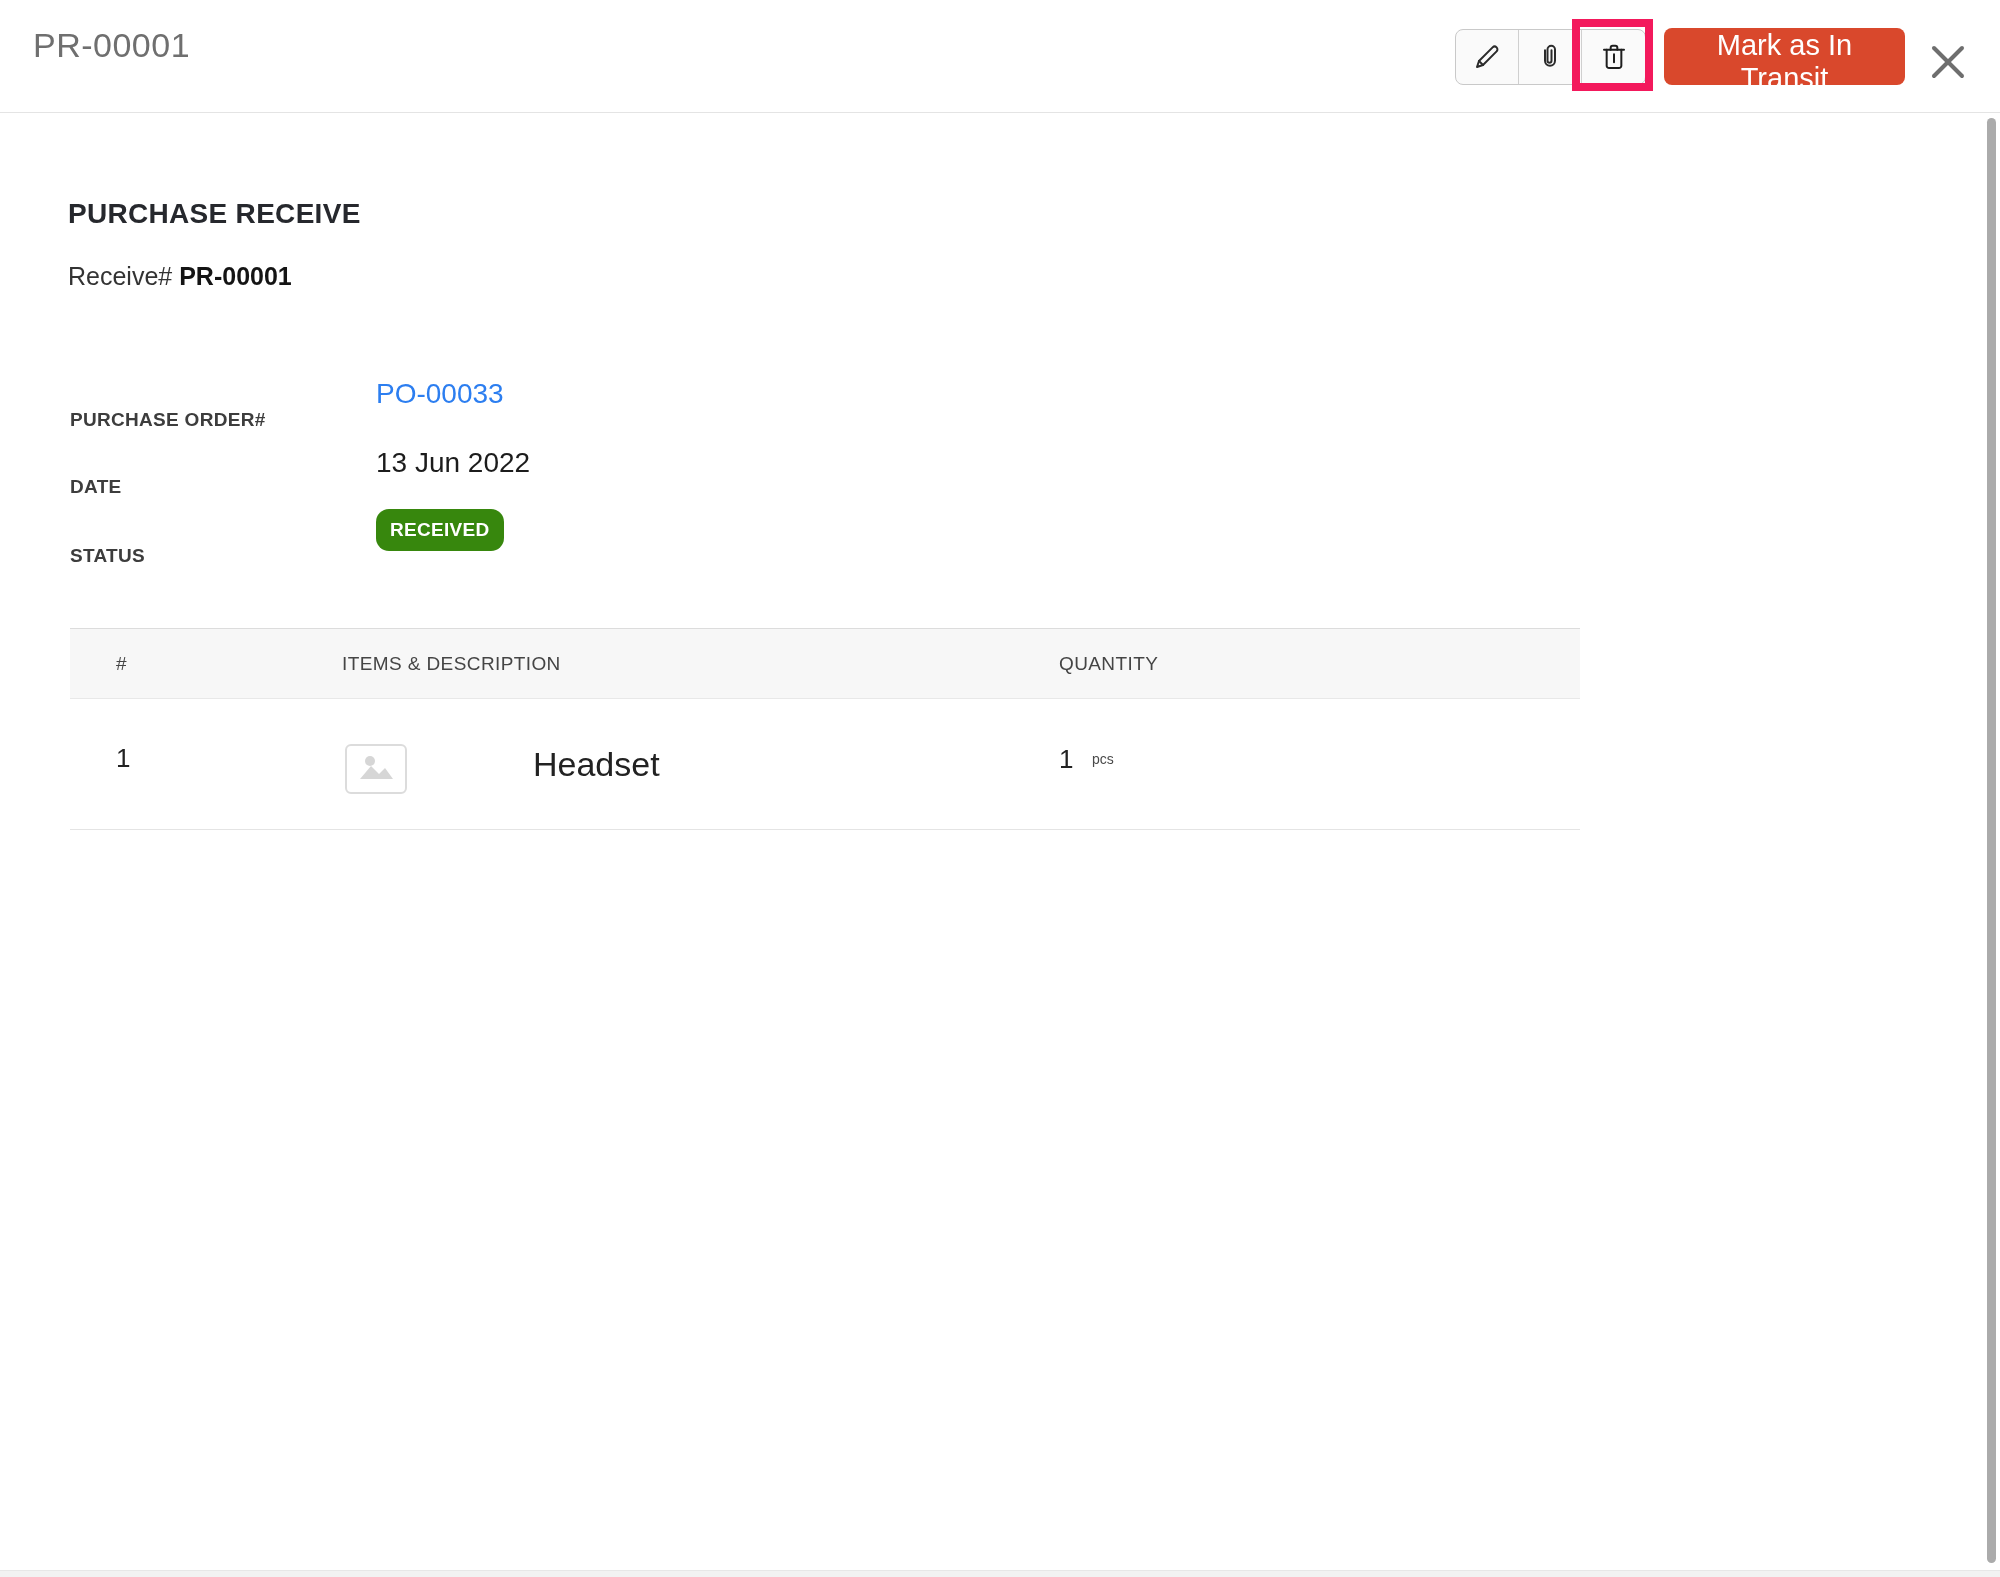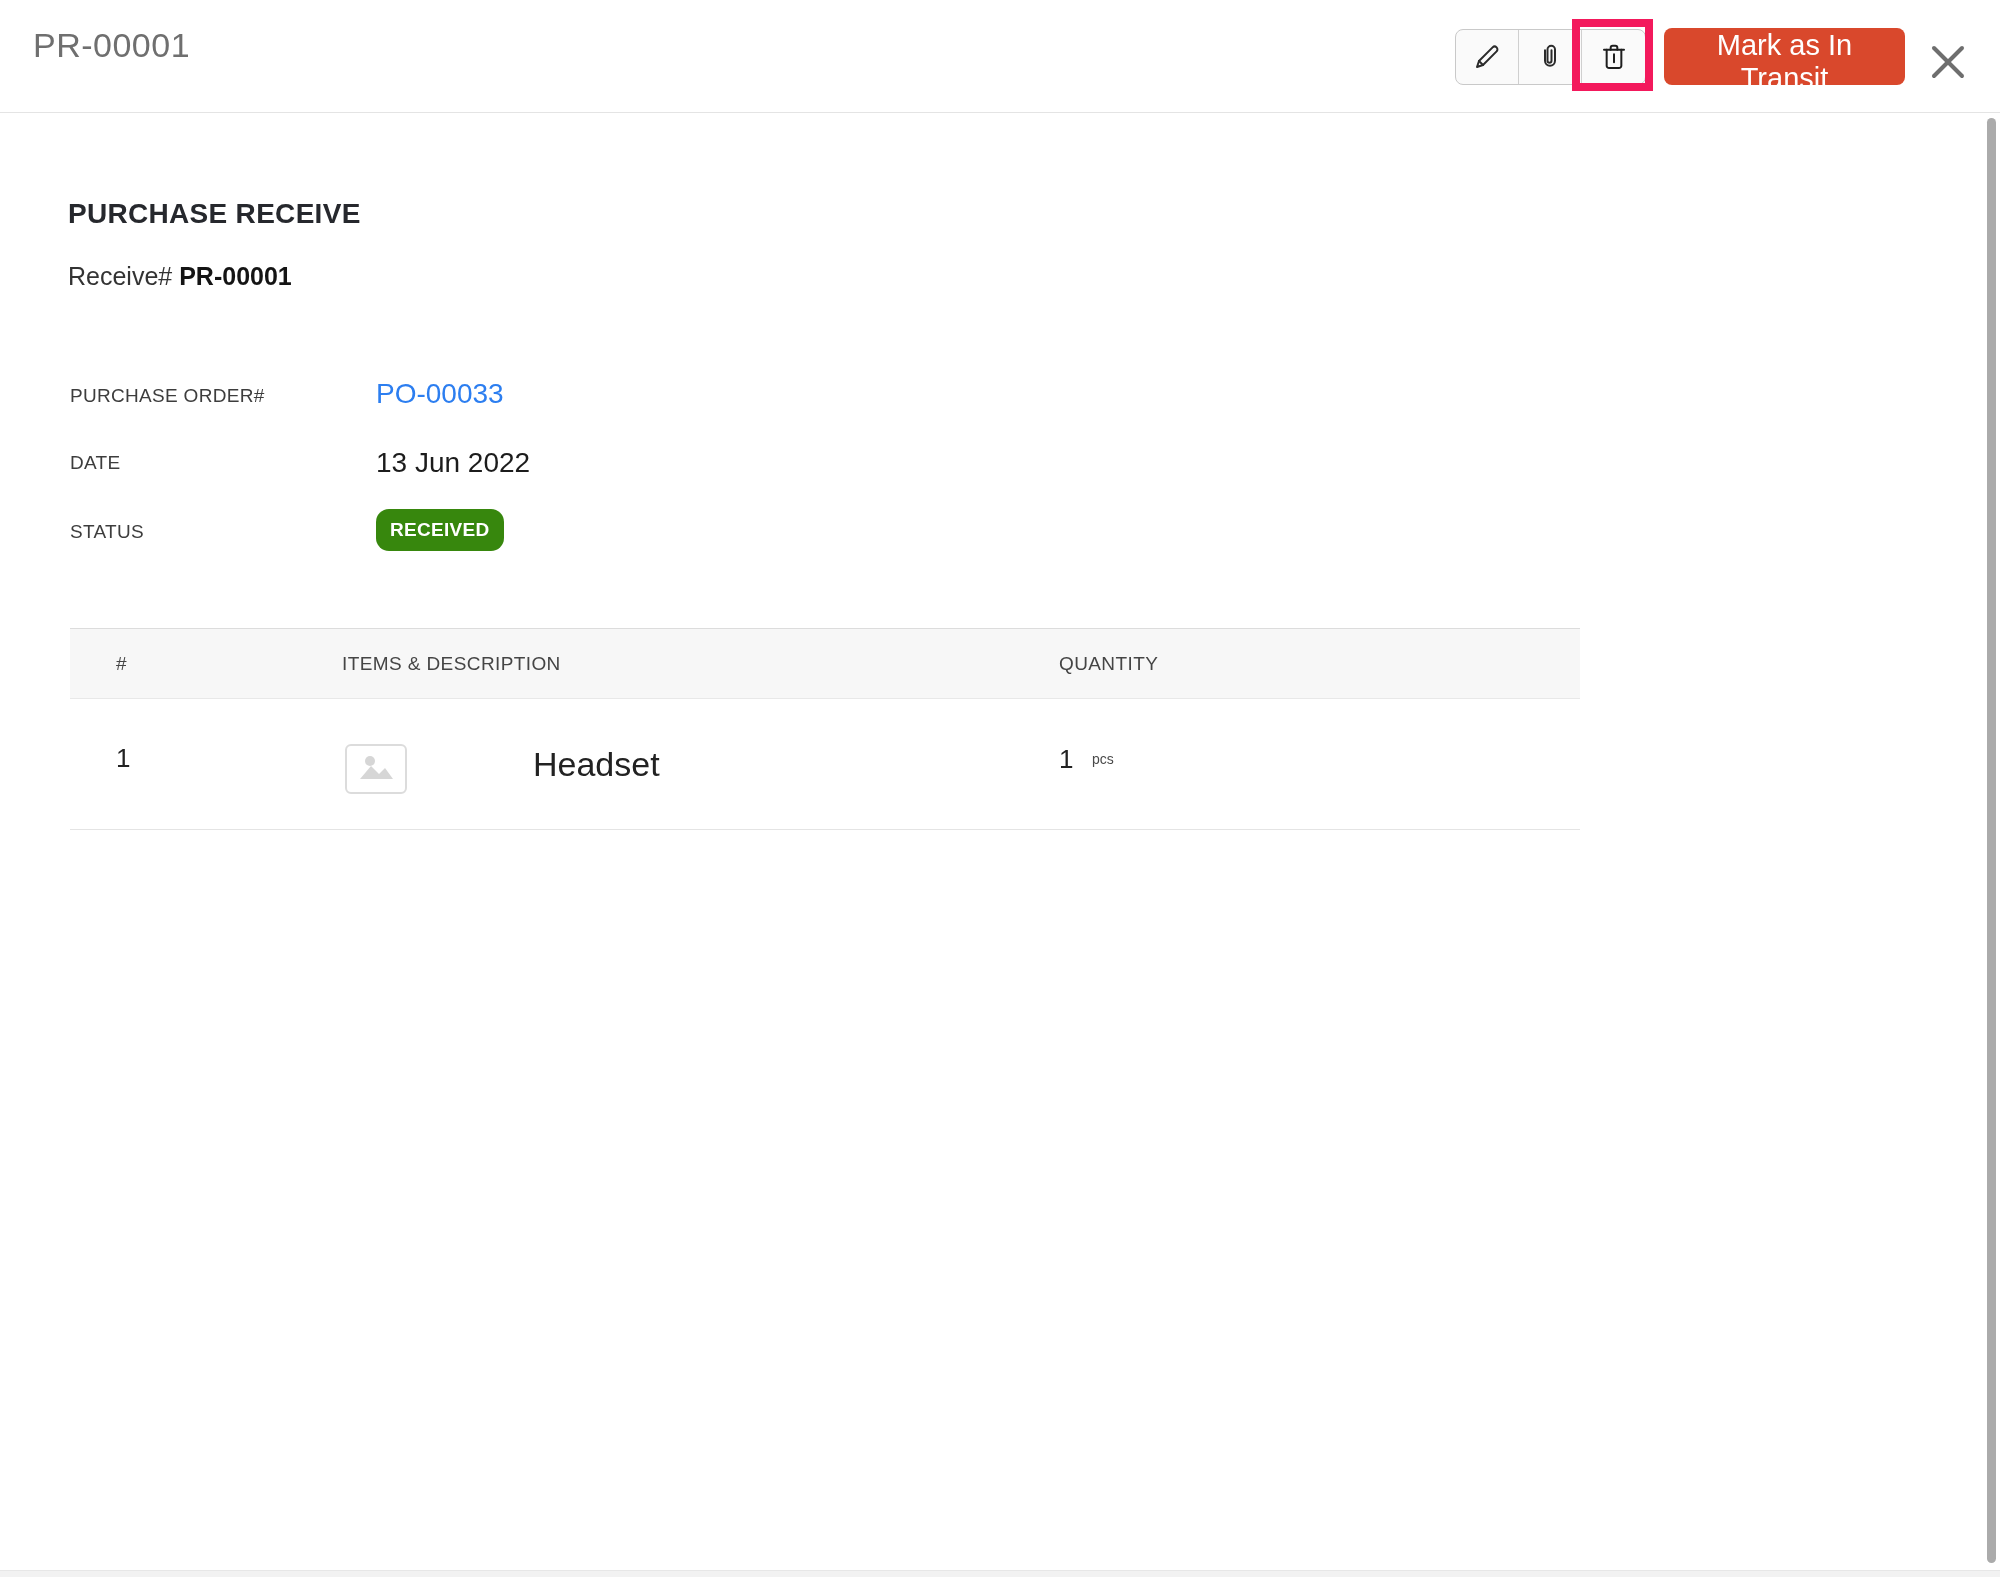--- a/index.html
+++ b/index.html
@@ -14,21 +14,21 @@
   .tool-btn{width:63px;height:100%;display:flex;align-items:center;justify-content:center;background:transparent;border:none;border-right:1px solid #cfcfcf;cursor:pointer;padding:0;}
   .tool-btn:last-child{border-right:none;}
   .tool-btn svg{display:block;}
   .highlight-box{position:absolute;left:1572px;top:19px;width:81px;height:72px;border:8px solid #f3195c;box-sizing:border-box;pointer-events:none;}
   .mark-btn{position:absolute;left:1664px;top:28px;width:241px;height:57px;background:#d9482c;color:#fff;border:none;border-radius:8px;font-size:29px;font-family:"Liberation Sans",sans-serif;cursor:pointer;}
   .close-btn{position:absolute;left:1926px;top:40px;width:44px;height:44px;background:none;border:none;padding:0;cursor:pointer;}
   
   .doc-heading{position:absolute;left:68px;top:198px;font-size:28px;font-weight:bold;color:#26282d;letter-spacing:0.3px;}
   .doc-sub{position:absolute;left:68px;top:262px;font-size:25px;color:#333;}
   .doc-sub b{color:#141414;font-weight:bold;}
-  .f-label{position:absolute;left:70px;font-size:19px;font-weight:normal;color:#3d3d3d;letter-spacing:0.3px;}
+  .f-label{position:absolute;left:70px;font-size:19px;font-weight:bold;color:#3d3d3d;letter-spacing:0.3px;margin-top:24px;}
   .f-value{position:absolute;left:376px;font-size:28px;color:#1c1c1c;}
   .f-link{color:#2c7ef0;text-decoration:none;cursor:pointer;}
   .badge{position:absolute;left:376px;top:509px;display:inline-block;background:#37870d;color:#fff;font-size:19px;font-weight:bold;padding:10px 14px;border-radius:13px;letter-spacing:0.3px;}
   
   .tbl{position:absolute;left:70px;top:628px;width:1510px;}
   .tbl-head{position:relative;height:71px;background:#f7f7f7;border-top:1px solid #dcdcdc;border-bottom:1px solid #e8e8e8;box-sizing:border-box;}
   .tbl-head span{position:absolute;top:24px;font-size:19px;color:#454545;letter-spacing:0.4px;}
   .th-num{left:46px;}
   .th-items{left:272px;}
   .th-qty{left:989px;}

